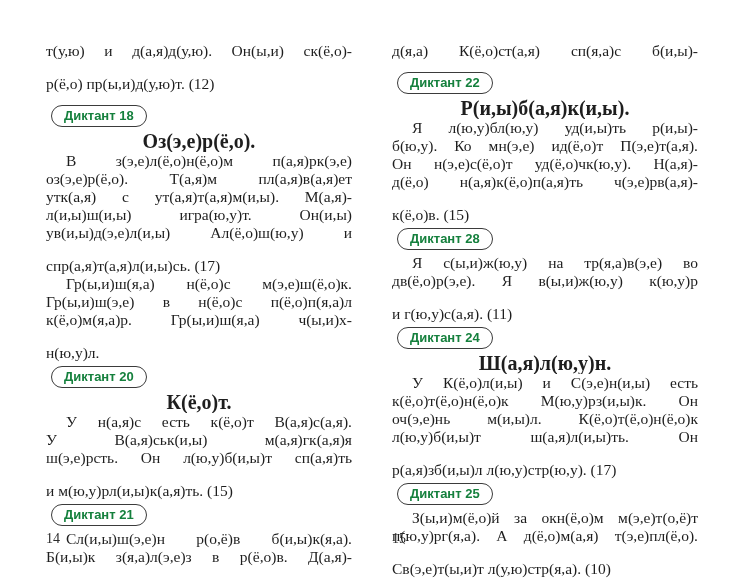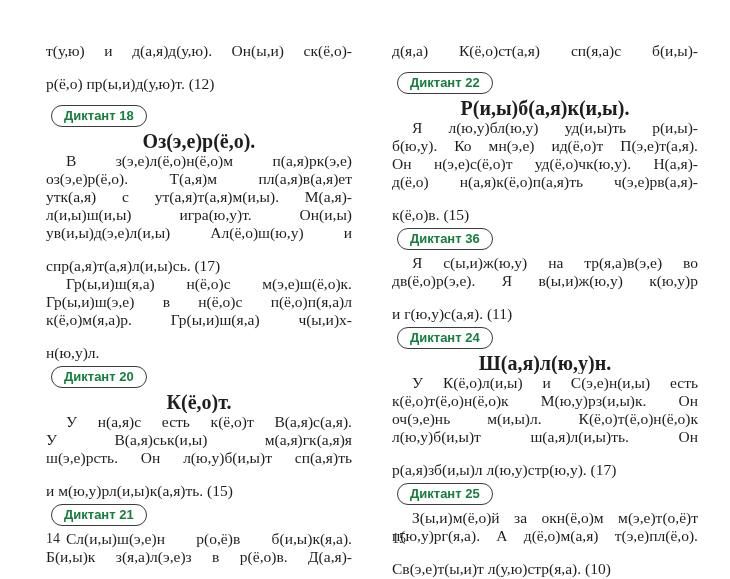--- a/index.html
+++ b/index.html
@@ -71,21 +71,21 @@
     <div class="page page-right">
       <div class="col">
         <div class="line">д(я,а) К(ё,о)ст(а,я) сп(я,а)с б(и,ы)-</div>
         <div class="badge-row first"><span class="badge">Диктант 22</span></div>
         <div class="title">Р(и,ы)б(а,я)к(и,ы).</div>
         <div class="line indent">Я л(ю,у)бл(ю,у) уд(и,ы)ть р(и,ы)-</div>
         <div class="line">б(ю,у). Ко мн(э,е) ид(ё,о)т П(э,е)т(а,я).</div>
         <div class="line">Он н(э,е)с(ё,о)т уд(ё,о)чк(ю,у). Н(а,я)-</div>
         <div class="line">д(ё,о) н(а,я)к(ё,о)п(а,я)ть ч(э,е)рв(а,я)-</div>
         <div class="line last-left">к(ё,о)в. (15)</div>
-        <div class="badge-row"><span class="badge">Диктант 36</span></div>
+        <div class="badge-row"><span class="badge">Диктант 28</span></div>
         <div class="line indent">Я с(ы,и)ж(ю,у) на тр(я,а)в(э,е) во</div>
         <div class="line">дв(ё,о)р(э,е). Я в(ы,и)ж(ю,у) к(ю,у)р</div>
         <div class="line last-left">и г(ю,у)с(а,я). (11)</div>
         <div class="badge-row"><span class="badge">Диктант 24</span></div>
         <div class="title">Ш(а,я)л(ю,у)н.</div>
         <div class="line indent">У К(ё,о)л(и,ы) и С(э,е)н(и,ы) есть</div>
         <div class="line">к(ё,о)т(ё,о)н(ё,о)к М(ю,у)рз(и,ы)к. Он</div>
         <div class="line">оч(э,е)нь м(и,ы)л. К(ё,о)т(ё,о)н(ё,о)к</div>
         <div class="line">л(ю,у)б(и,ы)т ш(а,я)л(и,ы)ть. Он</div>
         <div class="line last-left">р(а,я)зб(и,ы)л л(ю,у)стр(ю,у). (17)</div>

